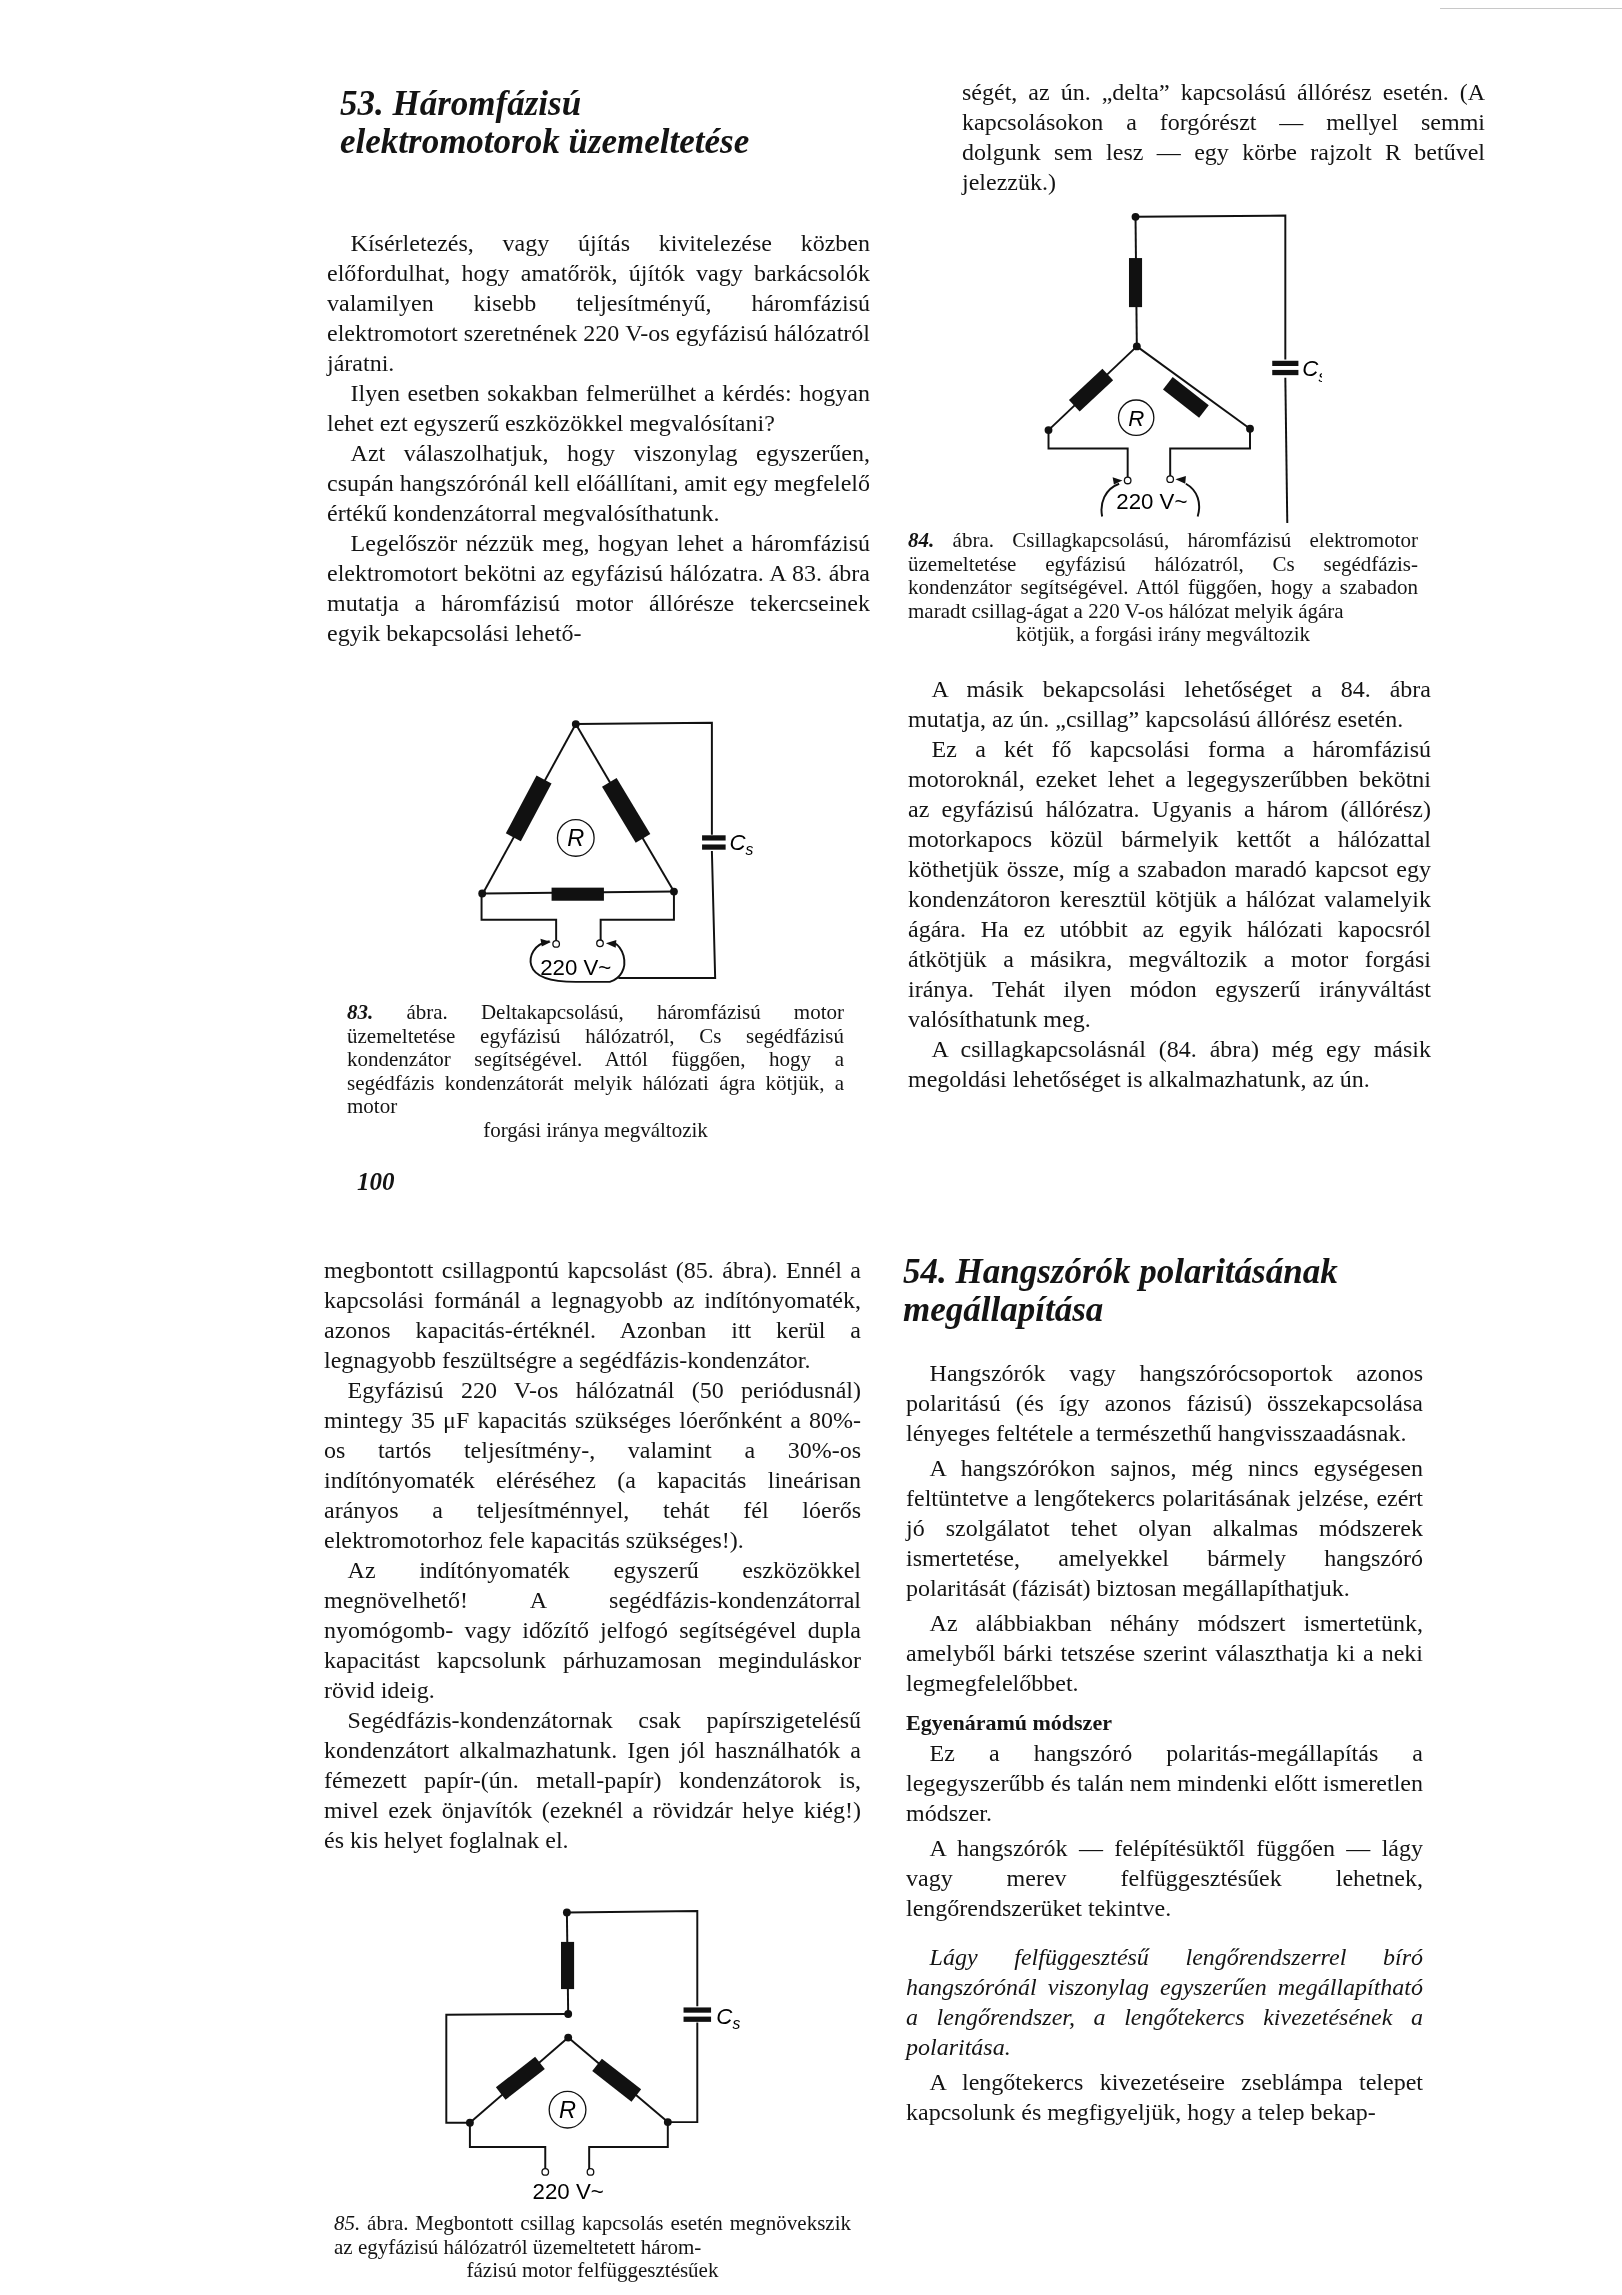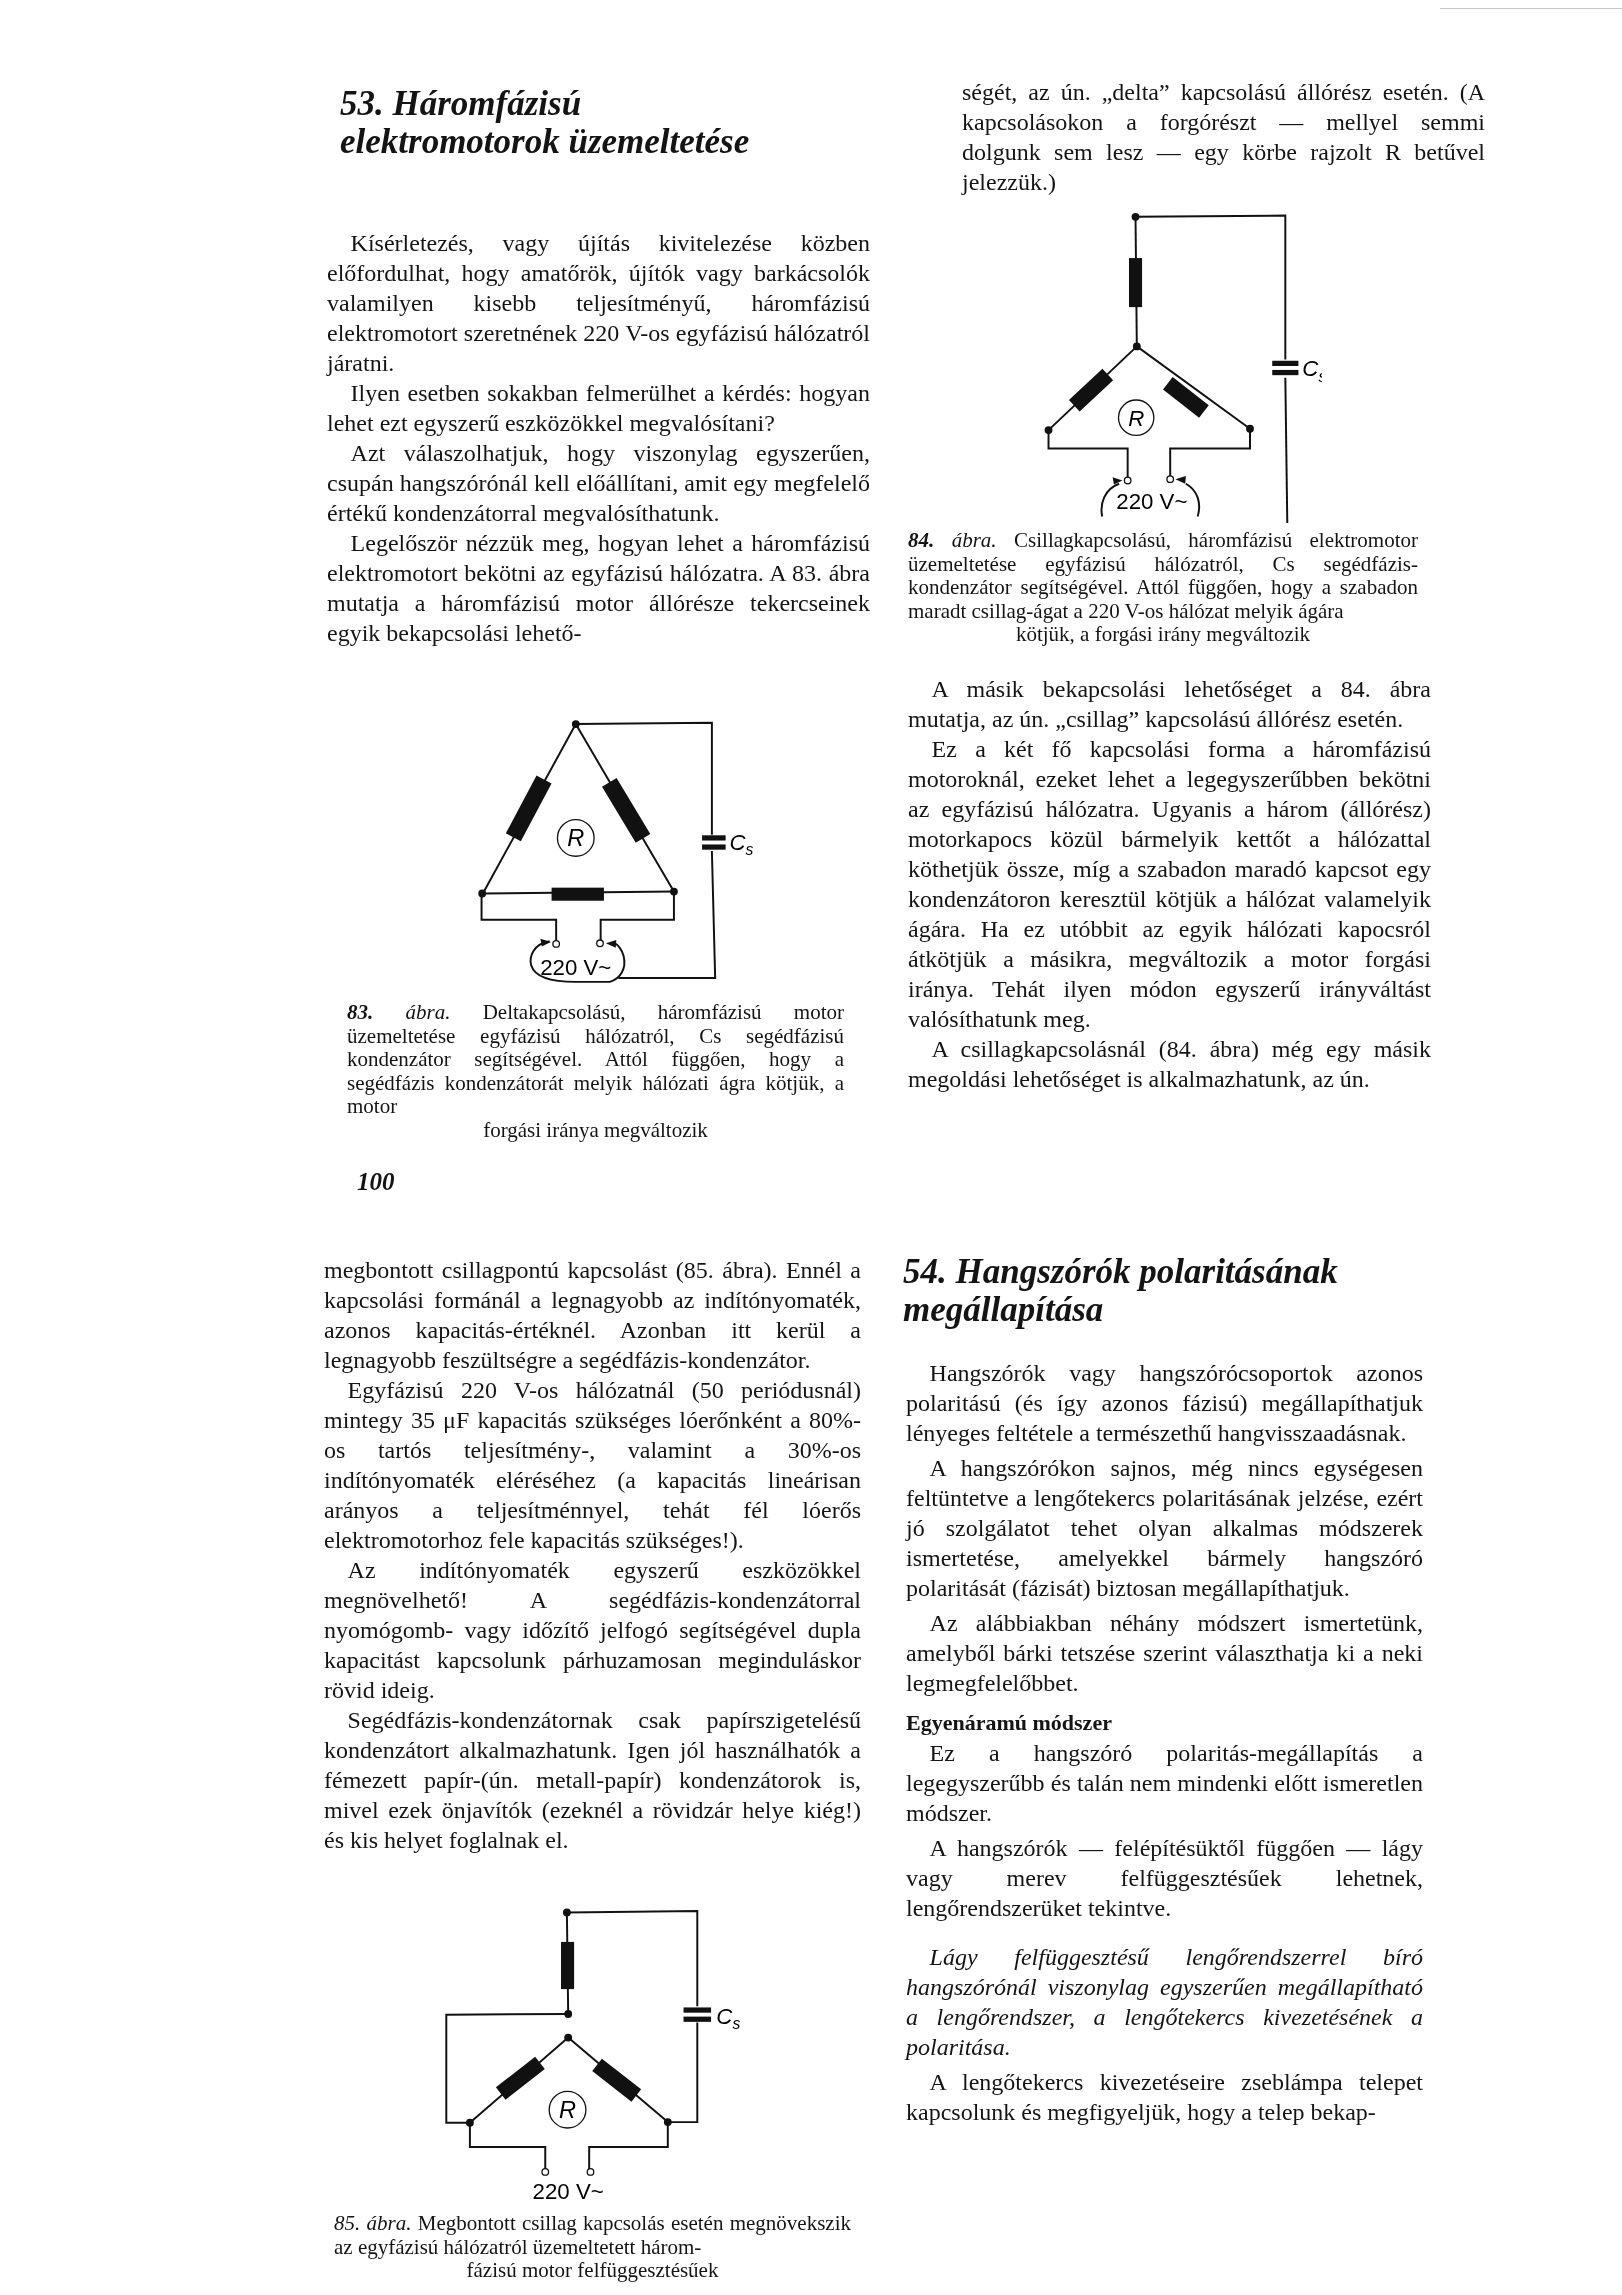--- a/index.html
+++ b/index.html
@@ -10,21 +10,21 @@
   }
   .col { position: absolute; width: 543px; font-size: 24px; line-height: 30px; text-align: justify; }
   .col p { margin: 0; text-indent: 23.6px; }
   .col p.noind { text-indent: 0; }
   .title {
     font-weight: bold; font-style: italic; 
     font-size: 35px; line-height: 38px; margin: 0;
   }
   .caption { font-size: 21px; line-height: 23.6px; text-align: justify; }
   .caption .num { font-style: italic; font-weight: bold; }
-  .caption .abra { font-style: italic; }
+  .caption .abra { }
   .caption .last { text-align: center; display: block; }
   .subhead { font-weight: bold; font-size: 22px; text-indent: 0 !important; margin-top: 9.2px !important; }
   .ital { font-style: italic; }
   .pagenum { position: absolute; font-style: italic; font-weight: bold; font-size: 25px; }
   svg text { font-family: "Liberation Sans", "DejaVu Sans", sans-serif; }
   .toprule { position: absolute; left: 1440px; top: 7.9px; width: 183px; height: 1.3px; background: #c8c8c8; }
 </style>
 </head>
 <body>
 
@@ -169,21 +169,21 @@
   <span>Megbontott csillag kapcsolás esetén megnövekszik az egyfázisú hálózatról üzemeltetett három-</span>
   <span class="last">fázisú motor felfüggesztésűek</span>
 </div>
 
 <div style="position:absolute; left:903px; top:1253px; width:523px;">
   <p class="title">54. Hangszórók polaritásának</p>
   <p class="title">megállapítása</p>
 </div>
 
 <div class="col" style="left:906px; top:1358px; width:517px;">
-  <p>Hangszórók vagy hangszórócsoportok azonos polaritású (és így azonos fázisú) megállapíthatjuk lényeges feltétele a természethű hangvisszaadásnak.</p>
+  <p>Hangszórók vagy hangszórócsoportok azonos polaritású (és így azonos fázisú) összekapcsolása lényeges feltétele a természethű hangvisszaadásnak.</p>
   <p style="margin-top:5.2px;">A hangszórókon sajnos, még nincs egységesen feltüntetve a lengőtekercs polaritásának jelzése, ezért jó szolgálatot tehet olyan alkalmas módszerek ismertetése, amelyekkel bármely hangszóró polaritását (fázisát) biztosan megállapíthatjuk.</p>
   <p style="margin-top:5.2px;">Az alábbiakban néhány módszert ismertetünk, amelyből bárki tetszése szerint választhatja ki a neki legmegfelelőbbet.</p>
   <p class="subhead">Egyenáramú módszer</p>
   <p>Ez a hangszóró polaritás-megállapítás a legegyszerűbb és talán nem mindenki előtt ismeretlen módszer.</p>
   <p style="margin-top:5.2px;">A hangszórók — felépítésüktől függően — lágy vagy merev felfüggesztésűek lehetnek, lengőrendszerüket tekintve.</p>
   <p class="ital" style="margin-top:19px;">Lágy felfüggesztésű lengőrendszerrel bíró hangszórónál viszonylag egyszerűen megállapítható a lengőrendszer, a lengőtekercs kivezetésének a polaritása.</p>
   <p style="margin-top:5.2px;">A lengőtekercs kivezetéseire zseblámpa telepet kapcsolunk és megfigyeljük, hogy a telep bekap-</p>
 </div>
 
 

